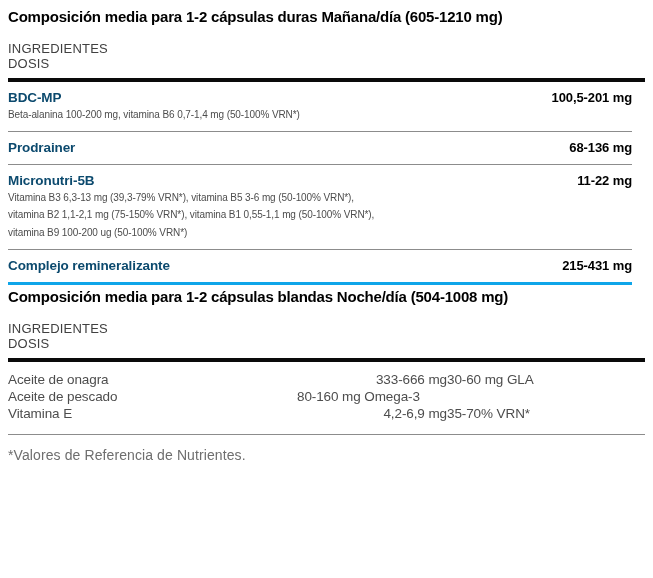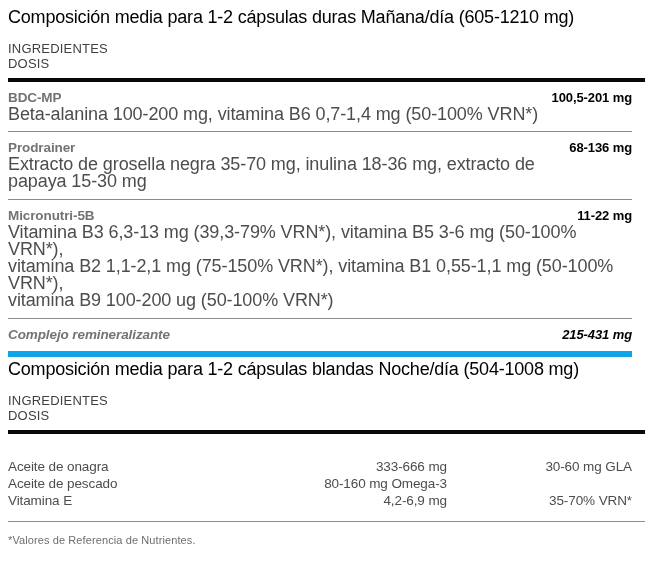--- a/index.html
+++ b/index.html
@@ -11,22 +11,22 @@
   }
   .page {
     width: 653px;
     height: 578px;
     background: #ffffff;
     padding: 8px 21px 0 8px;
     overflow: hidden;
     position: relative;
   }
   .section-title {
-    font-size: 18px;
-    font-weight: normal;
+    font-size: 15px;
+    font-weight: bold;
     color: #000000;
     letter-spacing: -0.2px;
     line-height: 18px;
   }
   .cols-header {
     display: flex;
     justify-content: space-between;
     align-items: baseline;
     margin-top: 15px;
     font-size: 13px;
@@ -38,71 +38,71 @@
   .thick-rule {
     height: 4px;
     background: #0a0a0a;
     margin-top: 7px;
     margin-right: -13px;
   }
   .ing-row {
     padding: 7px 0 8px 0;
     border-bottom: 1px solid #8c8c8c;
   }
-  .ing-row.last { border-bottom: 6px solid #0ea5e9; font-style: italic; }
+  .ing-row.last { border-bottom: 3px solid #0ea5e9; }
   .ing-row .row-head {
     display: flex;
     justify-content: space-between;
     align-items: baseline;
   }
   .ing-name {
     font-size: 13.5px;
     font-weight: bold;
-    color: #737373;
+    color: #0c4a6e;
     line-height: 17px;
     letter-spacing: -0.1px;
   }
   .ing-dose {
     font-size: 13px;
     font-weight: bold;
     color: #000000;
     line-height: 17px;
     white-space: nowrap;
     letter-spacing: -0.1px;
   }
   .ing-detail {
-    font-size: 18px;
+    font-size: 10px;
     color: #4d4d4d;
     line-height: 17.2px;
     white-space: pre-line;
     letter-spacing: -0.1px;
   }
   .section-noche .section-title { margin-top: 3px; }
   .soft-table {
-    padding-top: 24px;
+    padding-top: 9px;
   }
   .soft-row {
     display: grid;
     grid-template-columns: 1fr 150px 185px;
     font-size: 13.5px;
     color: #4d4d4d;
     line-height: 17.2px;
     letter-spacing: -0.1px;
   }
   .soft-row .soft-dose { text-align: right; }
-  .soft-row .soft-extra { text-align: right; }
+  .soft-row .soft-extra { text-align: left; }
   .thin-rule {
     height: 0;
     border-bottom: 1px solid #8c8c8c;
     margin-top: 12px;
     margin-right: -13px;
   }
   .footnote {
     margin-top: 12px;
-    font-size: 11px;
+    font-size: 14px;
     color: #6e6e6e;
     letter-spacing: 0.1px;
   }
 </style>
 </head>
 <body>
 
 <div class="page">
 
   <div class="section section-manana">
@@ -121,22 +121,20 @@
       </div>
       <div class="ing-detail">Beta-alanina 100-200 mg, vitamina B6 0,7-1,4 mg (50-100% VRN*)</div>
     </div>
 
 
     <div class="ing-row">
       <div class="row-head">
         <span class="ing-name">Prodrainer</span>
         <span class="ing-dose">68-136 mg</span>
       </div>
-      <div class="ing-detail">Extracto de grosella negra 35-70 mg, inulina 18-36 mg, extracto de
-papaya 15-30 mg</div>
     </div>
 
     <div class="ing-row">
       <div class="row-head">
         <span class="ing-name">Micronutri-5B</span>
         <span class="ing-dose">11-22 mg</span>
       </div>
       <div class="ing-detail">Vitamina B3 6,3-13 mg (39,3-79% VRN*), vitamina B5 3-6 mg (50-100% VRN*),
 vitamina B2 1,1-2,1 mg (75-150% VRN*), vitamina B1 0,55-1,1 mg (50-100% VRN*),
 vitamina B9 100-200 ug (50-100% VRN*)</div>

